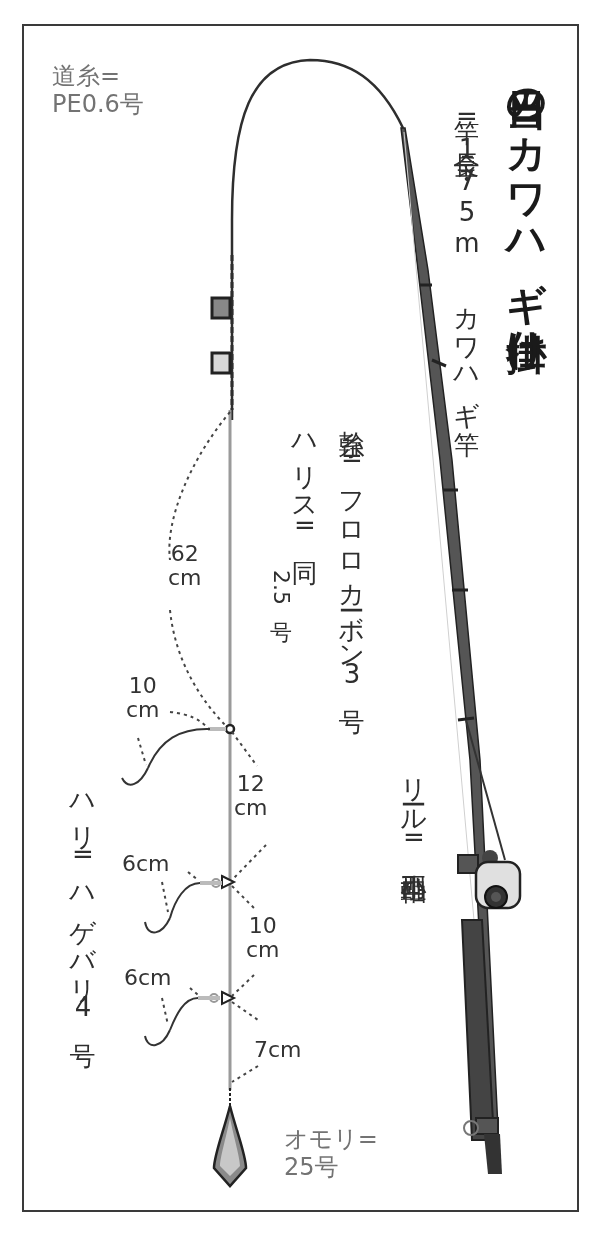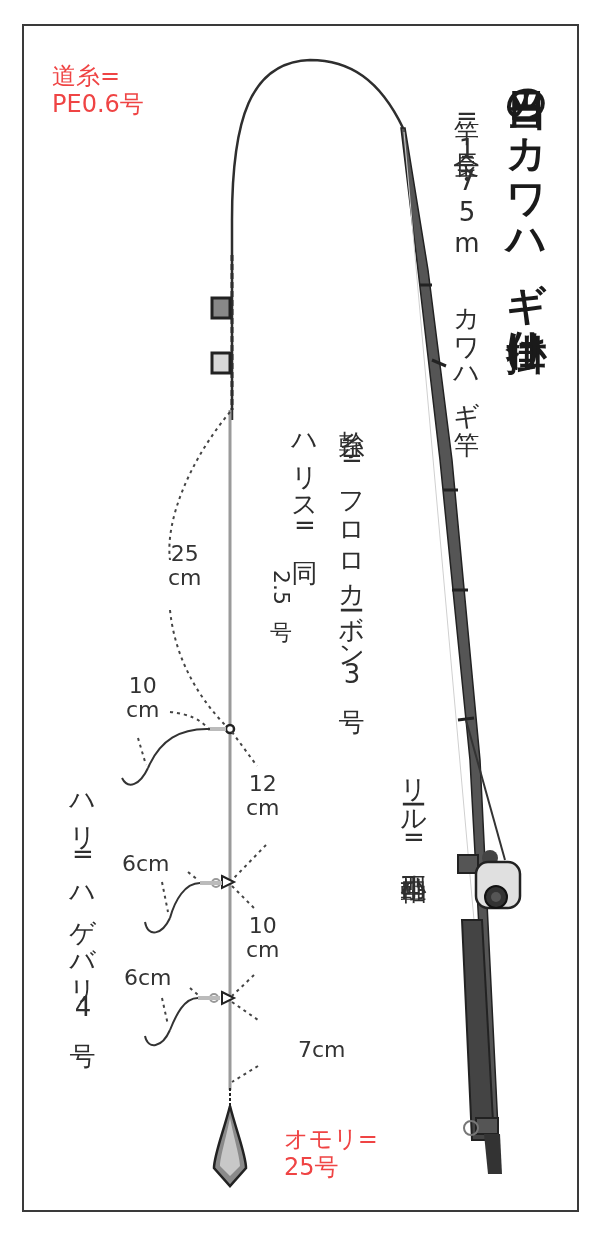--- a/index.html
+++ b/index.html
@@ -1,21 +1,21 @@
 <!DOCTYPE html>
 <html><head>
   <meta charset="utf-8">
   <style>
     html, body { margin: 0; padding: 0; background: #ffffff; }
     body { width: 600px; height: 1234px; position: relative; overflow: hidden;
            font-family: "DejaVu Sans", "Liberation Sans", sans-serif; color: #2a2a2a; }
     .frame { position: absolute; left: 22px; top: 24px; width: 553px; height: 1184px;
              border: 2px solid #3a3a3a; box-sizing: content-box; }
     svg.art { position: absolute; left: 0; top: 0; }
-    .lbl { position: absolute; font-size: 24px; line-height: 28px; color: #ef4444; white-space: nowrap; }
+    .lbl { position: absolute; font-size: 24px; line-height: 28px; color: #737373; white-space: nowrap; }
     .vt { position: absolute; writing-mode: vertical-rl; text-orientation: upright;
           white-space: nowrap; color: #2e2e2e; }
     .title { font-size: 40px; font-weight: bold; letter-spacing: 2px; color: #1a1a1a; }
     .vt-md { font-size: 26px; letter-spacing: 1px; }
     .dim { position: absolute; font-size: 22px; line-height: 24px; color: #333; text-align: center; }
   </style>
 </head>
 <body>
 
 <div class="frame"></div>
@@ -106,30 +106,30 @@
 <div class="vt vt-md" style="left:397px; top:760px;">リール=小型両軸</div>
 
 <div class="vt vt-md" style="left:66px; top:778px;">ハリ=ハゲバリ4号</div>
 
 <div class="lbl" style="left:284px; top:1125px;">
   <div>オモリ=</div>
   <div>25号</div>
 </div>
 
 <div class="dim" style="left:168px; top:542px;">
-  <div>25</div>
+  <div>62</div>
   <div>cm</div>
 </div>
 <div class="dim" style="left:126px; top:674px;">
   <div>10</div>
   <div>cm</div>
 </div>
-<div class="dim" style="left:246px; top:772px;">
+<div class="dim" style="left:234px; top:772px;">
   <div>12</div>
   <div>cm</div>
 </div>
 <div class="dim" style="left:122px; top:852px;">6cm</div>
 <div class="dim" style="left:246px; top:914px;">
   <div>10</div>
   <div>cm</div>
 </div>
 <div class="dim" style="left:124px; top:966px;">6cm</div>
-<div class="dim" style="left:254px; top:1038px;margin-left:44px;">7cm</div>
+<div class="dim" style="left:254px; top:1038px;">7cm</div>
 
 </body></html>

